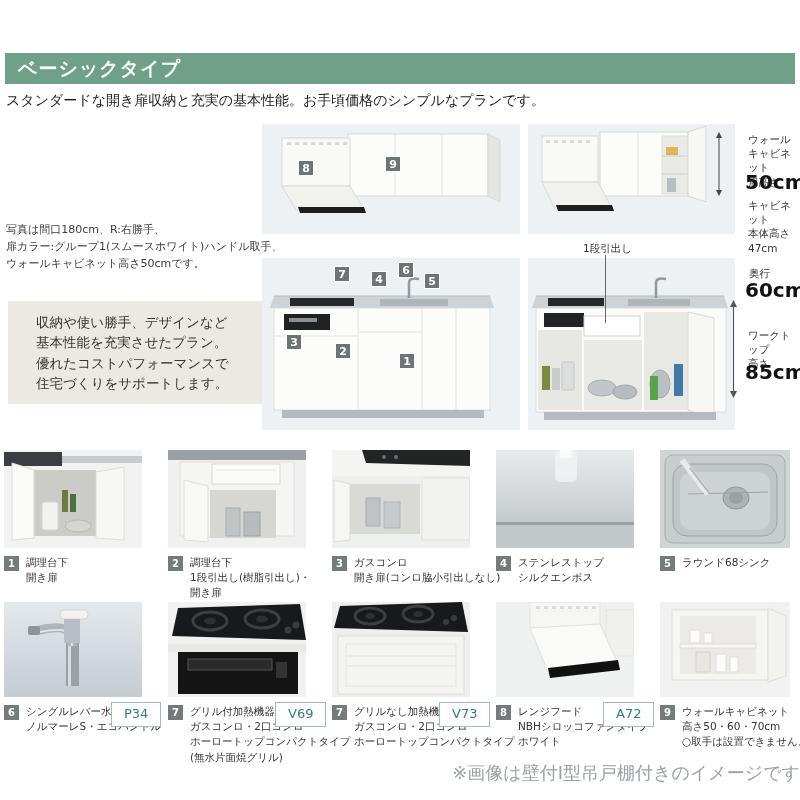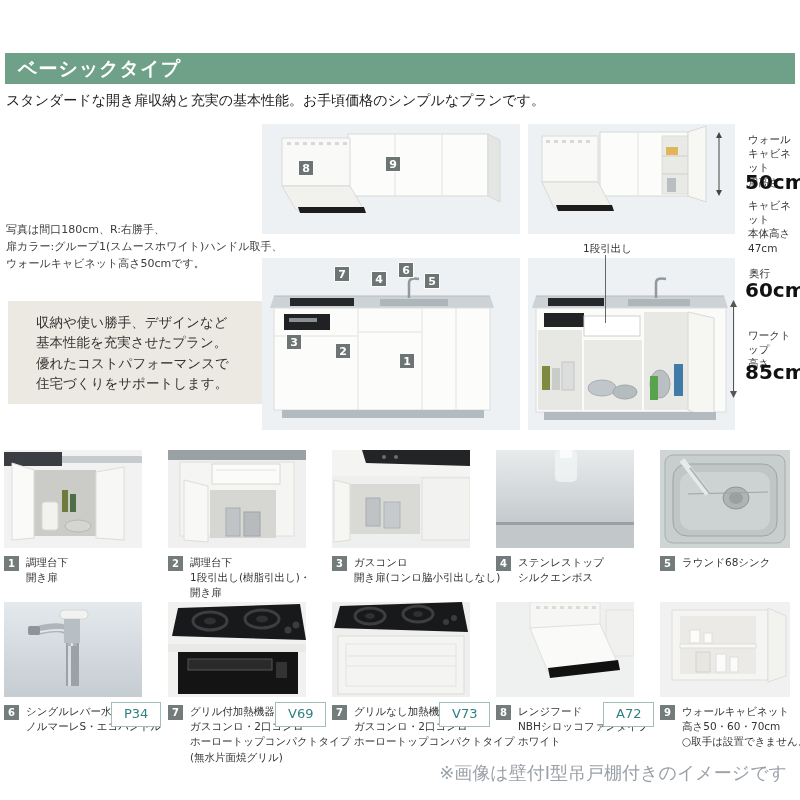--- a/index.html
+++ b/index.html
@@ -27,21 +27,21 @@
   .arrow{position:absolute;}
   
   .cell{position:absolute;}
   .thumb{overflow:hidden;}
   .thumb svg{display:block;}
   .cap{position:relative;margin-top:7px;padding-left:22px;font-size:10.5px;color:#333;line-height:1.45;width:172px;}
   .cap .num{position:absolute;left:0;top:1px;width:15px;height:15px;background:#747b7b;color:#fff;
             font-size:10px;font-weight:bold;text-align:center;line-height:15px;}
   .code{position:absolute;left:107px;top:-2px;background:#fff;border:1px solid #a3bdbb;
         color:#2e8282;font-size:13px;padding:2px 12px;}
-  .note{position:absolute;right:13px;top:761px;font-size:18px;color:#9aa1a8;}
+  .note{position:absolute;right:0;top:761px;font-size:18px;color:#9aa1a8;}
 </style>
 </head>
 <body>
 
 <div class="page">
 
   <div class="hbar">
     <div class="t">ベーシックタイプ</div>
   </div>
   <div class="subtitle">スタンダードな開き扉収納と充実の基本性能。お手頃価格のシンプルなプランです。</div>

